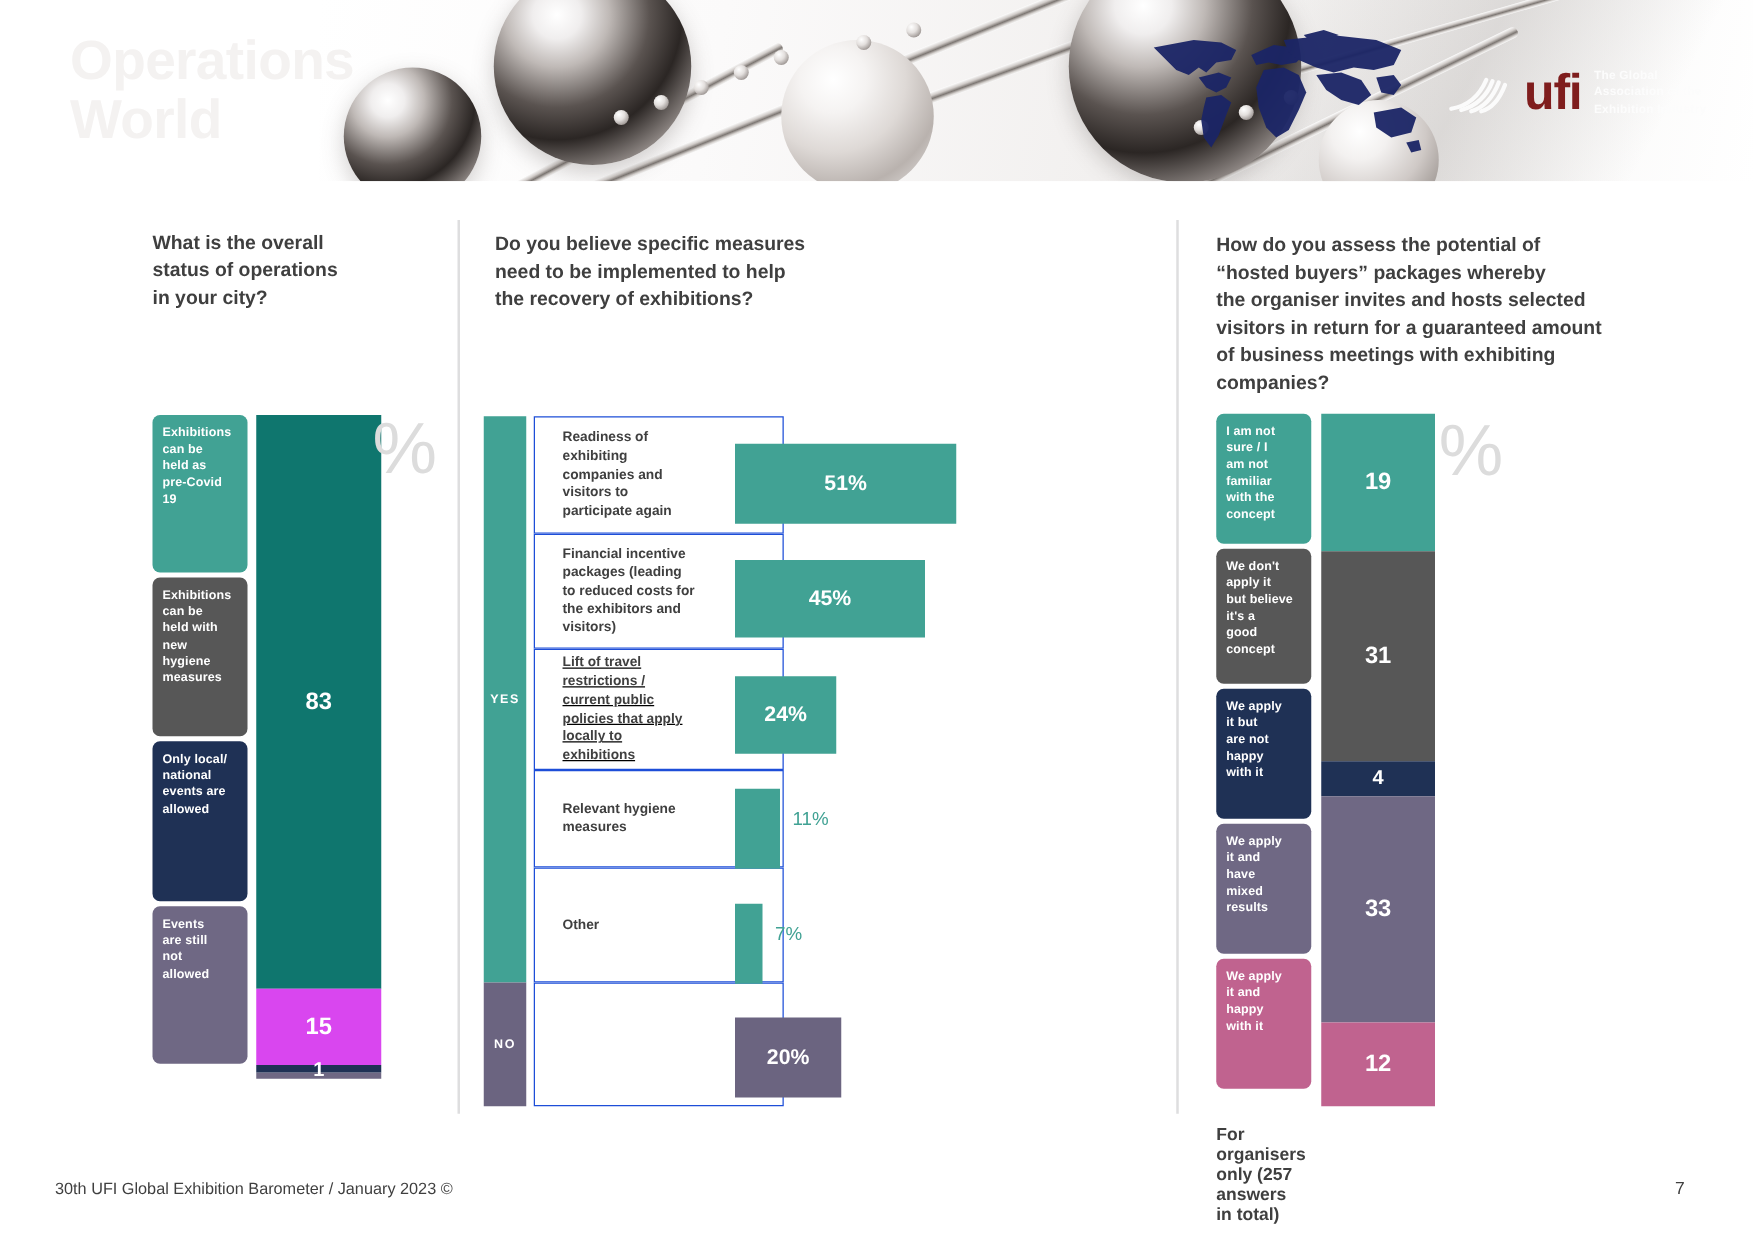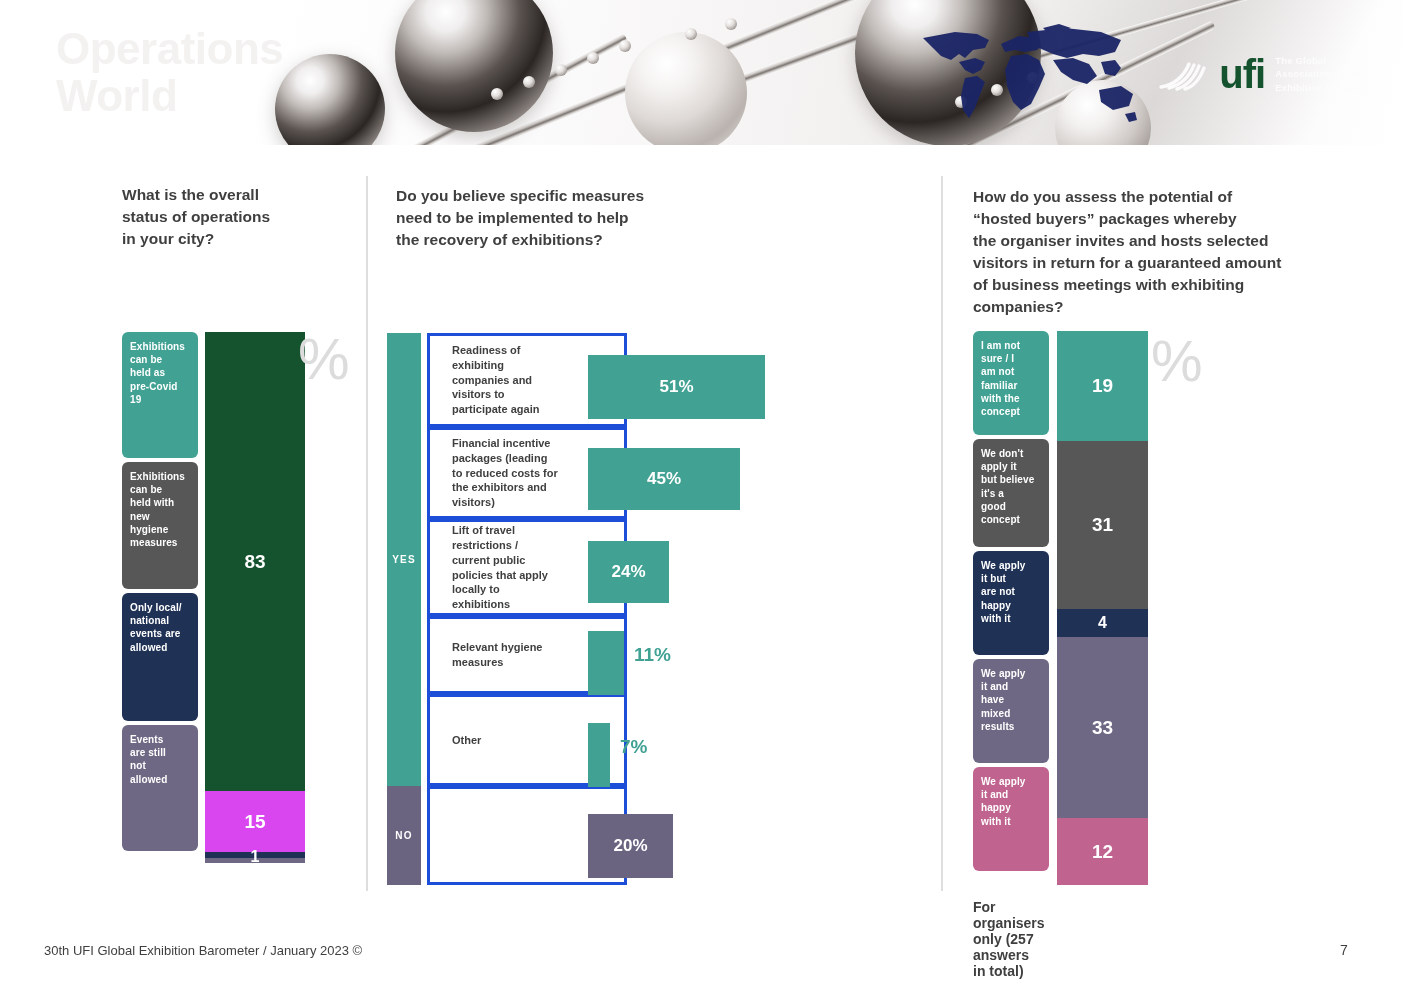--- a/index.html
+++ b/index.html
@@ -54,21 +54,21 @@
   .map {
     position: absolute; left: 915px; top: 18px; width: 235px; height: 108px;
     opacity: 0.95;
   }
   .logo {
     position: absolute; right: 38px; top: 48px; height: 52px;
     display: flex; align-items: center; gap: 10px;
   }
   .logo-swoosh { display:block; }
   .logo-ufi {
-    font-size: 40px; font-weight: 700; color: #14532d; letter-spacing: -1px;
+    font-size: 40px; font-weight: 700; color: #7f1d1d; letter-spacing: -1px;
     line-height: 1; font-family: "Liberation Sans", sans-serif;
   }
   .logo-tag {
     font-size: 9.5px; line-height: 1.38; color: #fcfcfc; font-weight: 700;
     letter-spacing: 0.2px; max-width: 96px;
   }
   .deck-title {
     position: absolute; left: 56px; top: 26px;
     font-size: 44px; font-weight: 700; line-height: 1.06;
     color: #f4f2f1; letter-spacing: -0.5px; white-space: pre-line;
@@ -109,33 +109,33 @@
     line-height: 1;
   }
 
   
   .yesno { position: absolute; width: 34px; }
   .yesno-seg {
     display:flex; align-items:center; justify-content:center;
     color:#fff; font-size: 10px; font-weight: 700; letter-spacing: 1.2px;
   }
   .rowbox {
-    position: absolute; width: 200px; border: 3px solid #1d4ed8;
+    position: absolute; width: 200px; border: 1px solid #1d4ed8;
     background: #fff; display: flex; align-items: center;
   }
   .rowbox span {
     font-size: 11px; font-weight: 700; color: #3f3f3f; line-height: 1.36;
     padding-left: 22px; padding-right: 8px; white-space: pre-line;
   }
   .hbar {
     position: absolute; display: flex; align-items: center;
   }
   .hbar .fill { height: 100%; display:flex; align-items:center; justify-content:center;margin-top:16px; }
   .hbar .lab-in { color:#fff; font-size: 17px; font-weight: 700; }
-  .hbar .lab-out { font-size: 19px; font-weight: 700; margin-left: 10px; }
+  .hbar .lab-out { font-size: 15px; font-weight: 400; margin-left: 10px; }
 
   .note {
     position: absolute; font-size: 14px; font-weight: 700; color: #3f3f3f;
   }
 
   
   .footer-left {
     position: absolute; left: 44px; top: 943px;
     font-size: 13px; color: #3f3f3f;
   }
@@ -232,21 +232,21 @@
 national
 events are
 allowed</div>
       <div class="chip" style="height:126px;background:#6f6884;">Events
 are still
 not
 allowed</div>
     </div>
 
     <div class="stack" style="left:205px; top:332px; height:553px;">
-      <div class="seg" style="height:459px;background:#14532d;">83</div>
+      <div class="seg" style="height:459px;background:#0f766e;">83</div>
       <div class="seg" style="height:61px;background:#d946ef;">15</div>
       <div class="seg small" style="height:6px;background:#1f3155;position:relative;overflow:visible;">
         <span style="position:absolute;left:50%;top:-4px;transform:translateX(-50%);">1</span>
       </div>
       <div class="seg" style="height:5px;background:#6f6884;"></div>
     </div>
 
     <div class="pct-mark" style="left:298px; top:330px;">%</div>
   </div>
 
@@ -267,21 +267,21 @@
 visitors to
 participate again</span>
     </div>
     <div class="rowbox" style="left:427px; top:427px; height:92px;">
       <span>Financial incentive
 packages (leading
 to reduced costs for
 the exhibitors and
 visitors)</span>
     </div>
-    <div class="rowbox" style="left:427px; top:519px; height:97px;">
+    <div class="rowbox" style="left:427px; top:519px; height:97px;text-decoration:underline;">
       <span>Lift of travel
 restrictions /
 current public
 policies that apply
 locally to
 exhibitions</span>
     </div>
     <div class="rowbox" style="left:427px; top:616px; height:78px;">
       <span>Relevant hygiene
 measures</span>

